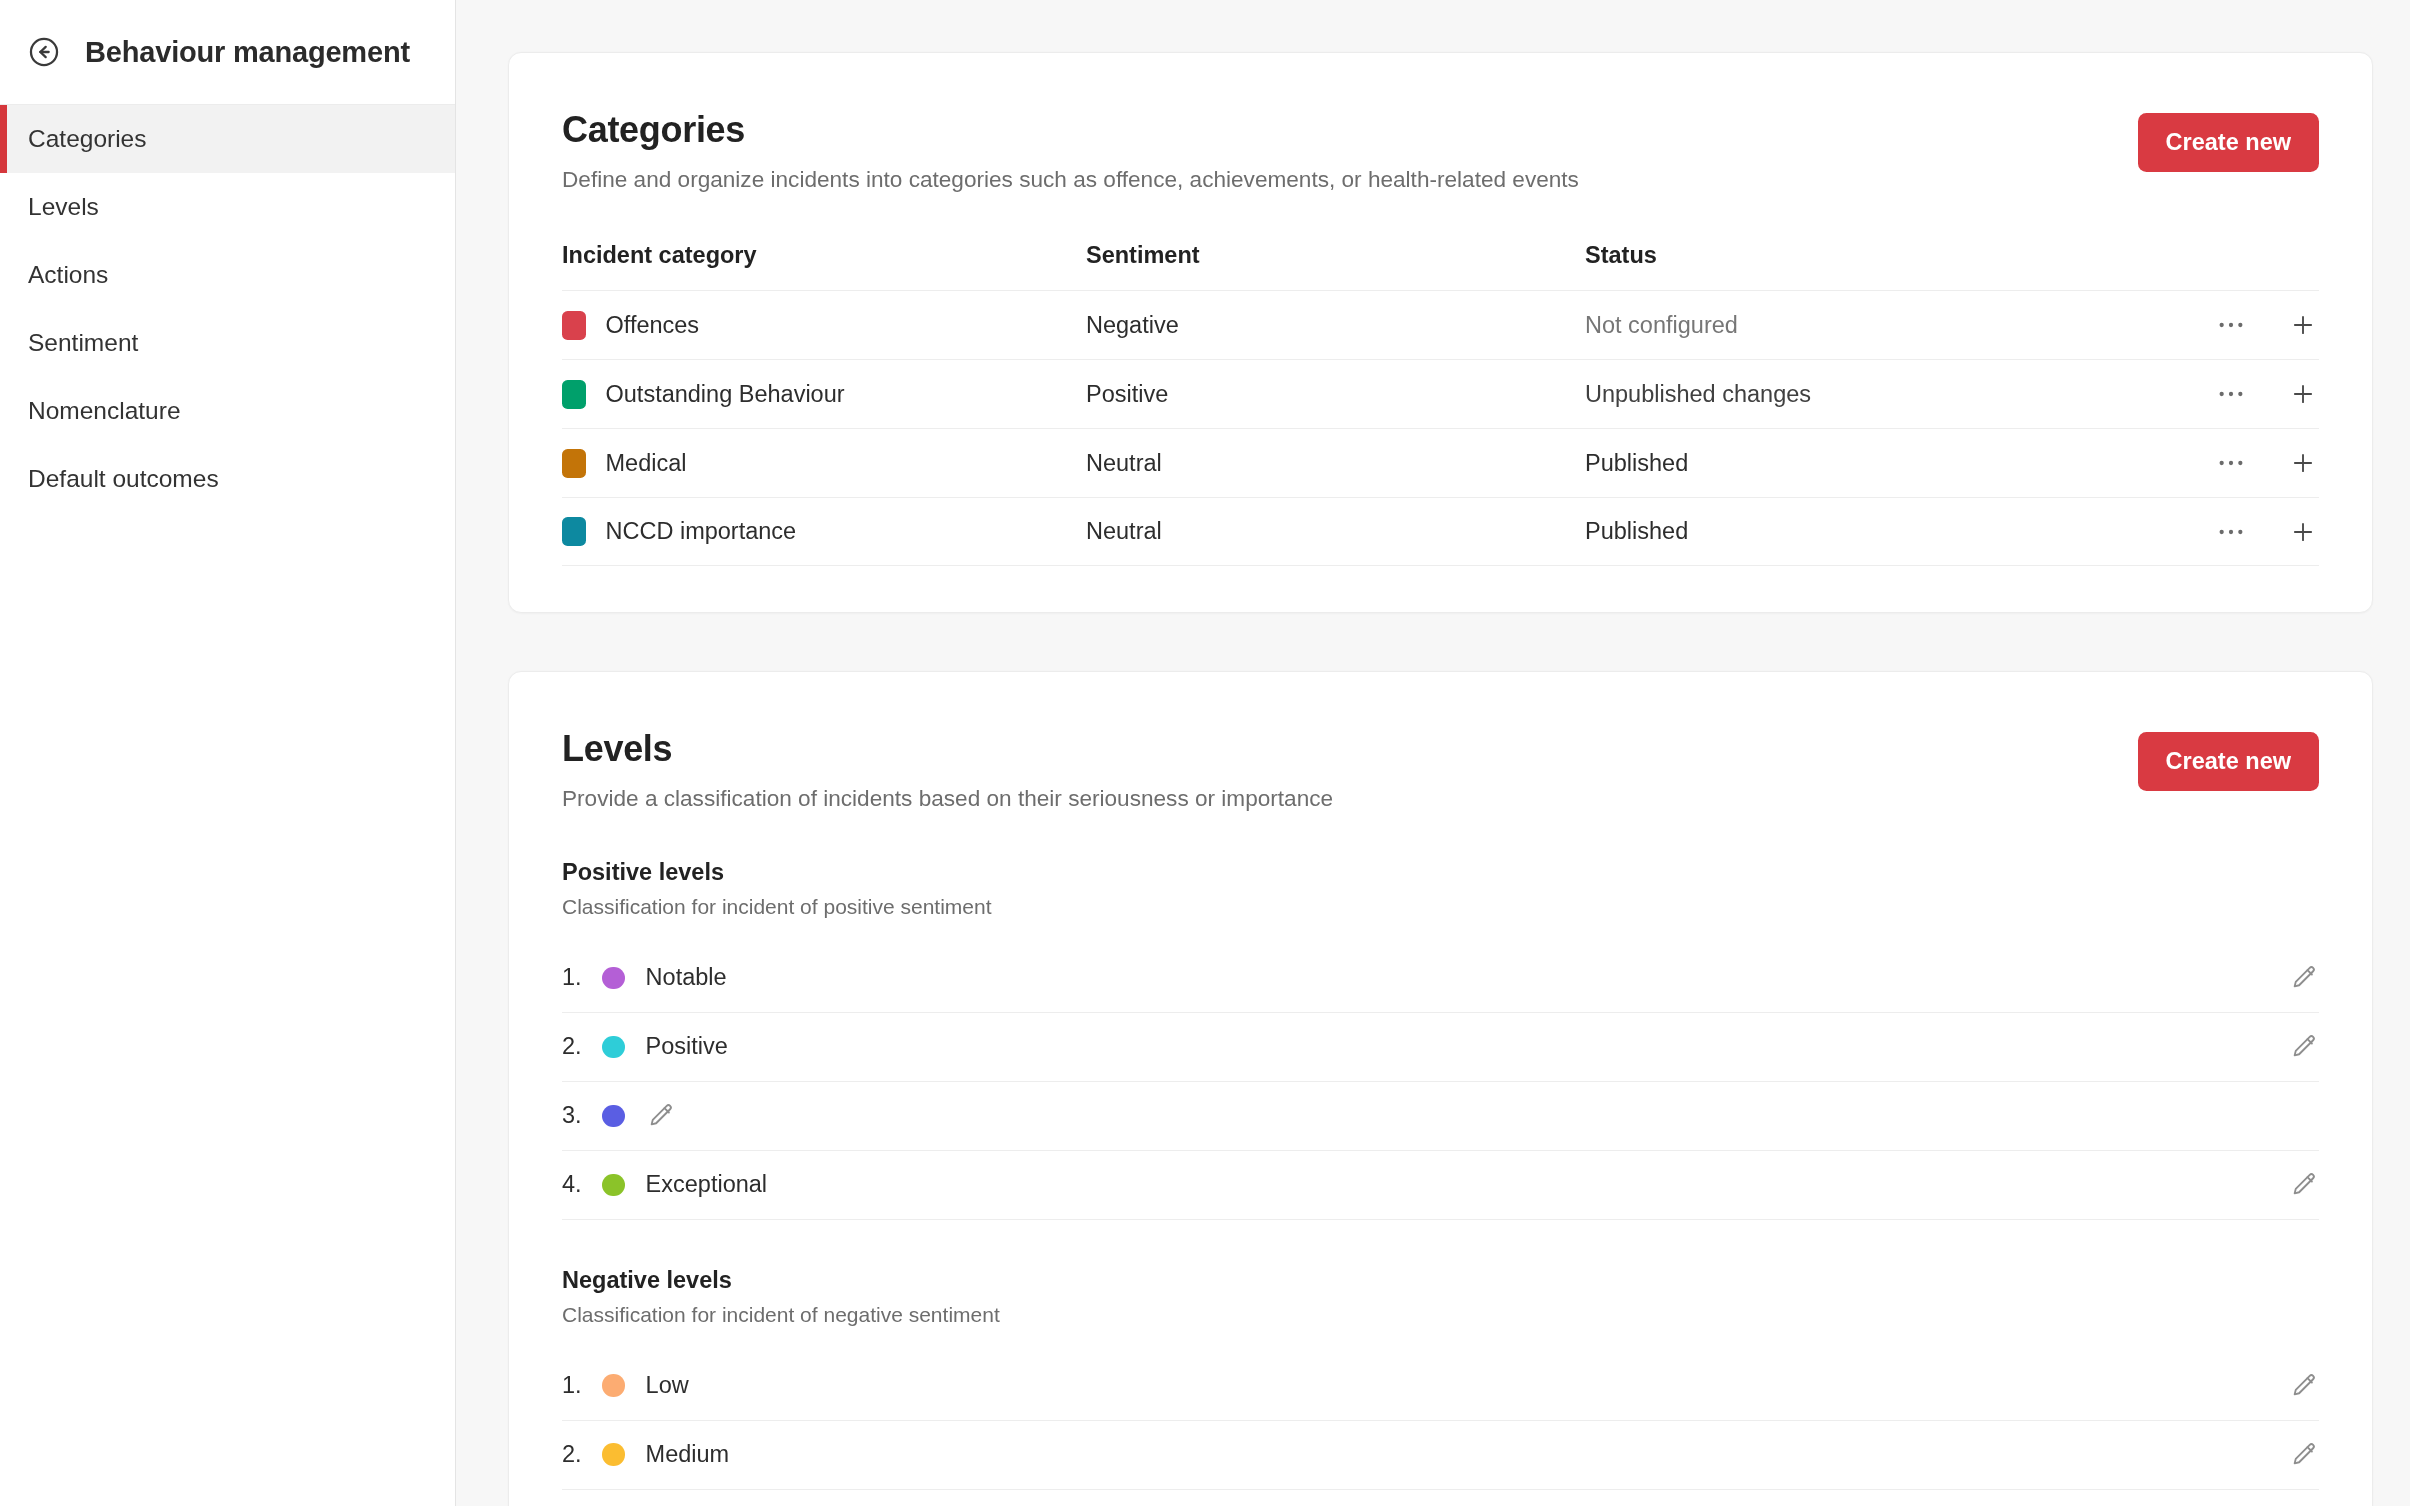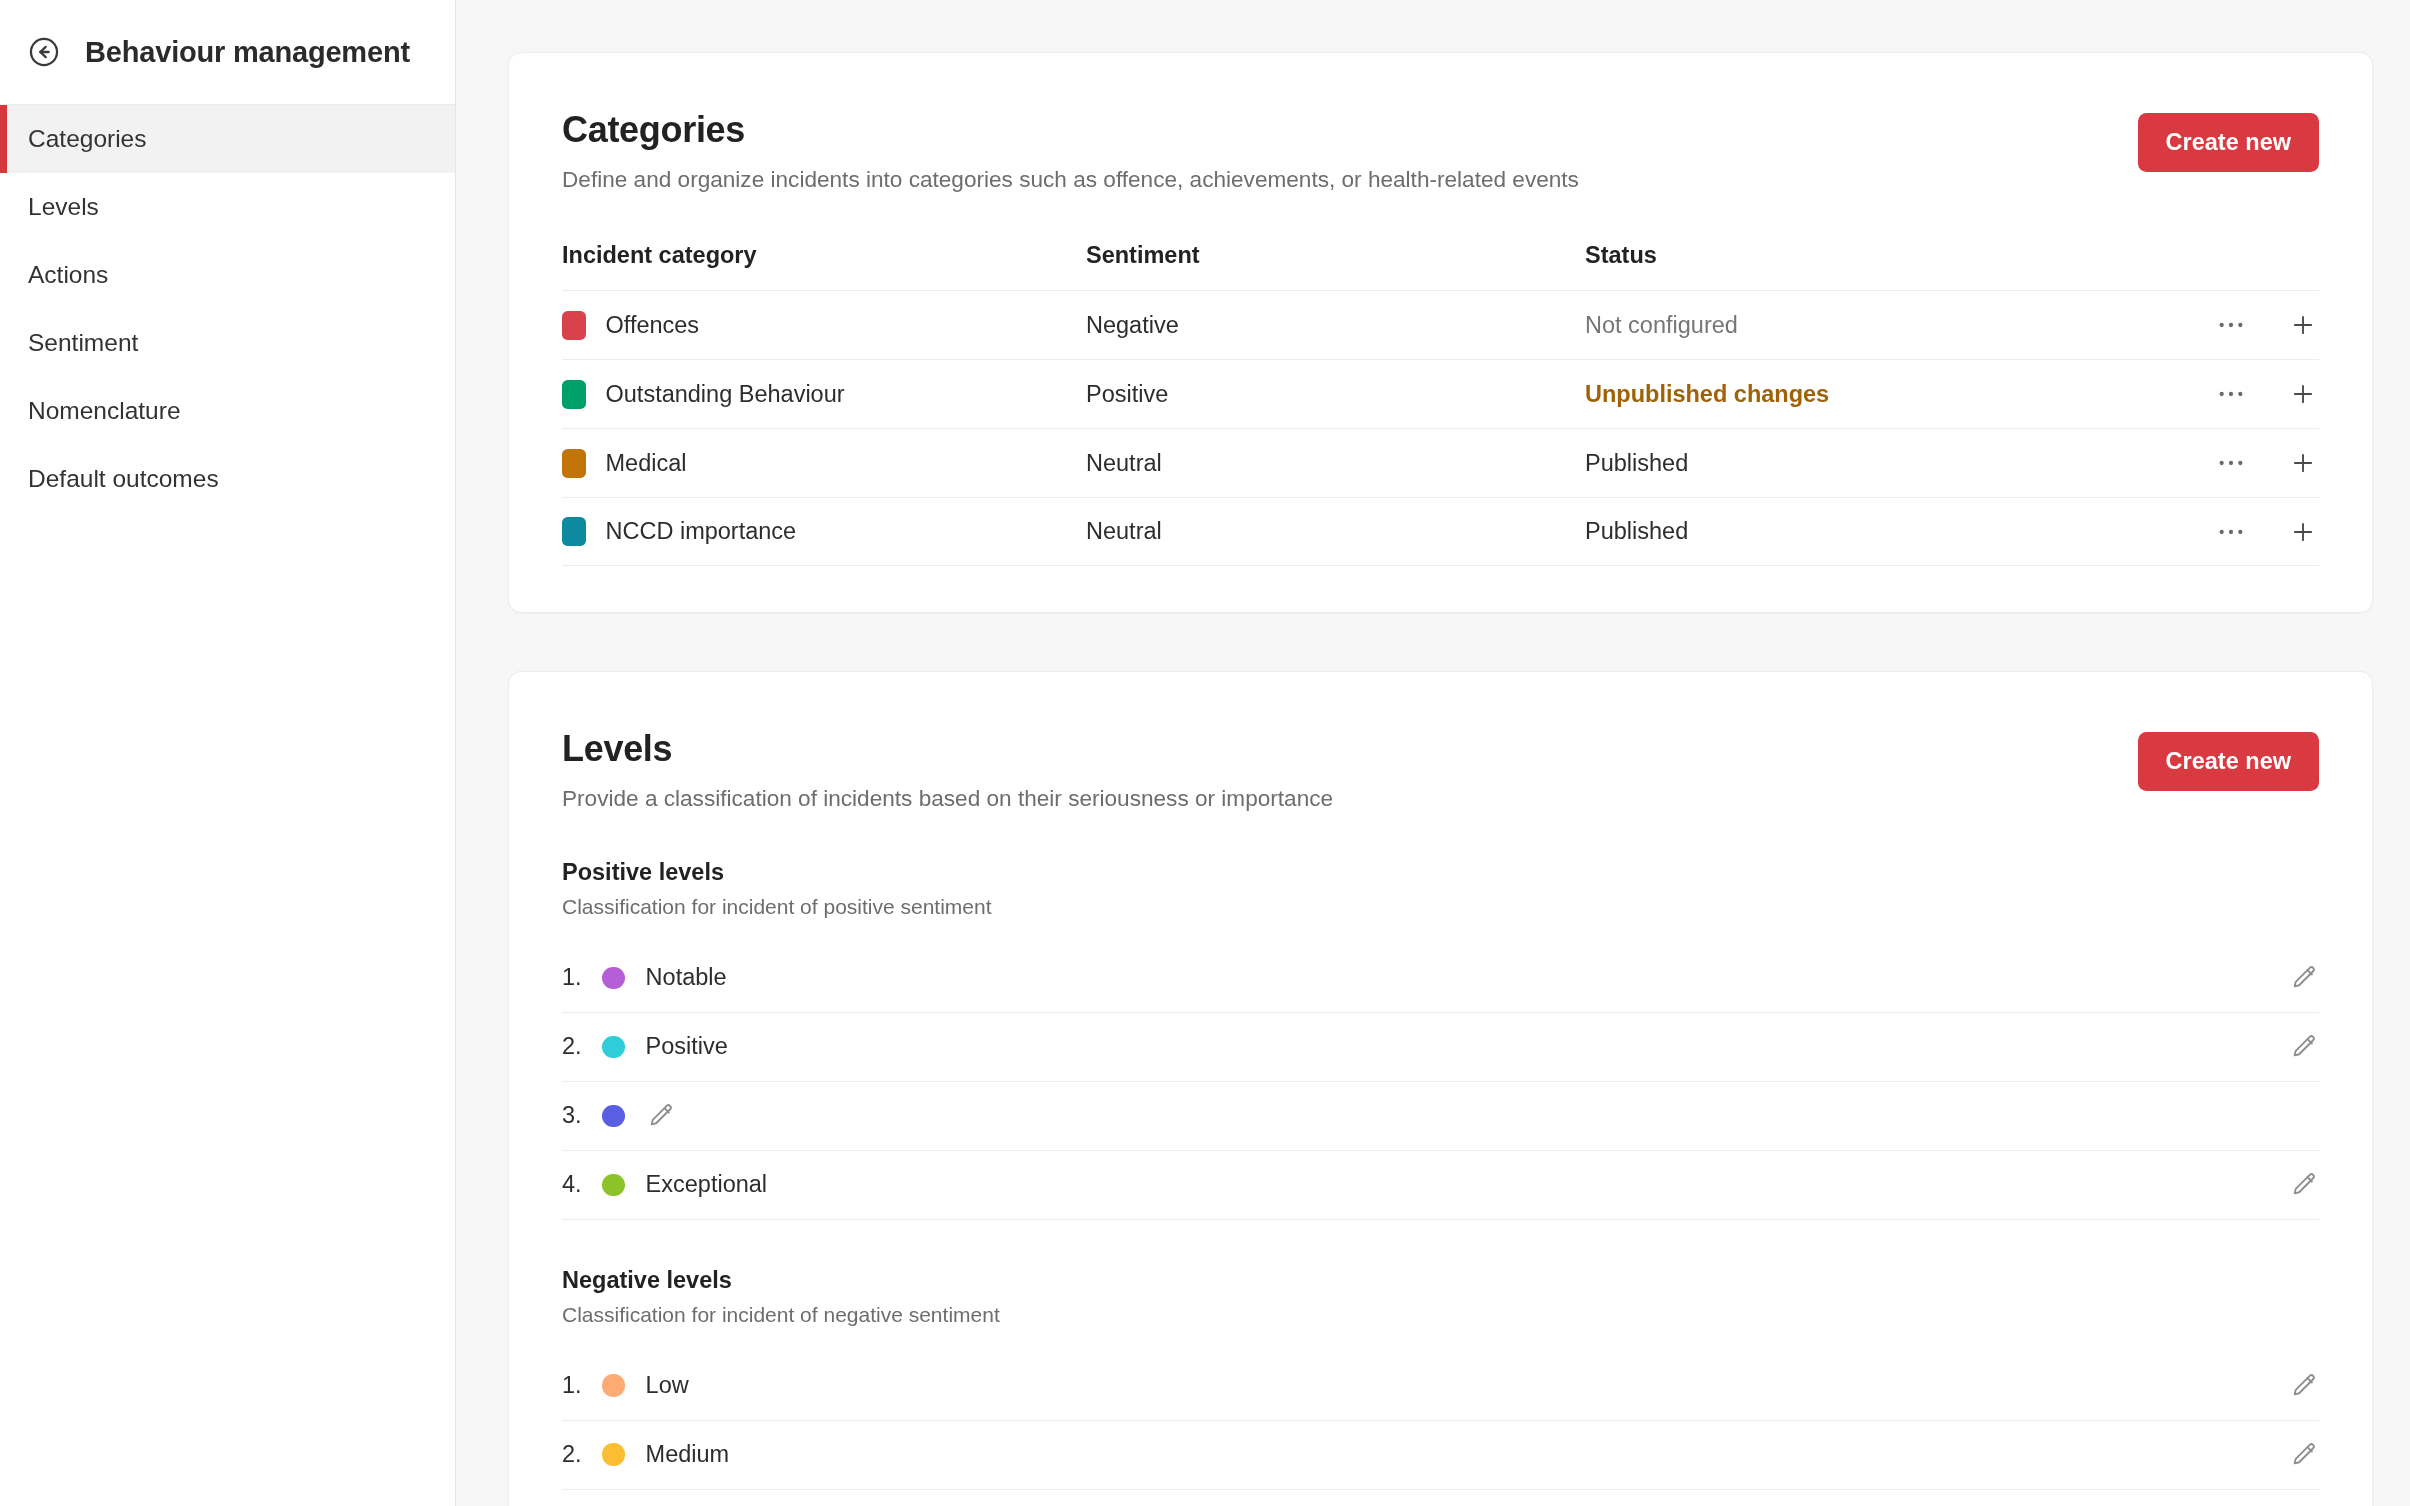--- a/index.html
+++ b/index.html
@@ -134,21 +134,21 @@
   .th {
     font-size: 23.5px;
     font-weight: bold;
     color: #222222;
   }
   .td {
     font-size: 23.5px;
     color: #2d2d2d;
   }
   .td.muted { color: #767676; }
-  .td.warn  { color: #a16207; font-weight: bold; }
+  .td.warn  { color: #404040; }
   .swatch {
     width: 23.5px; height: 29px;
     border-radius: 5.6px;
     flex: 0 0 23.5px;
     display: inline-block;
   }
   .icon-btn {
     color: #6b6b6b;
     cursor: pointer;
     display: flex;

